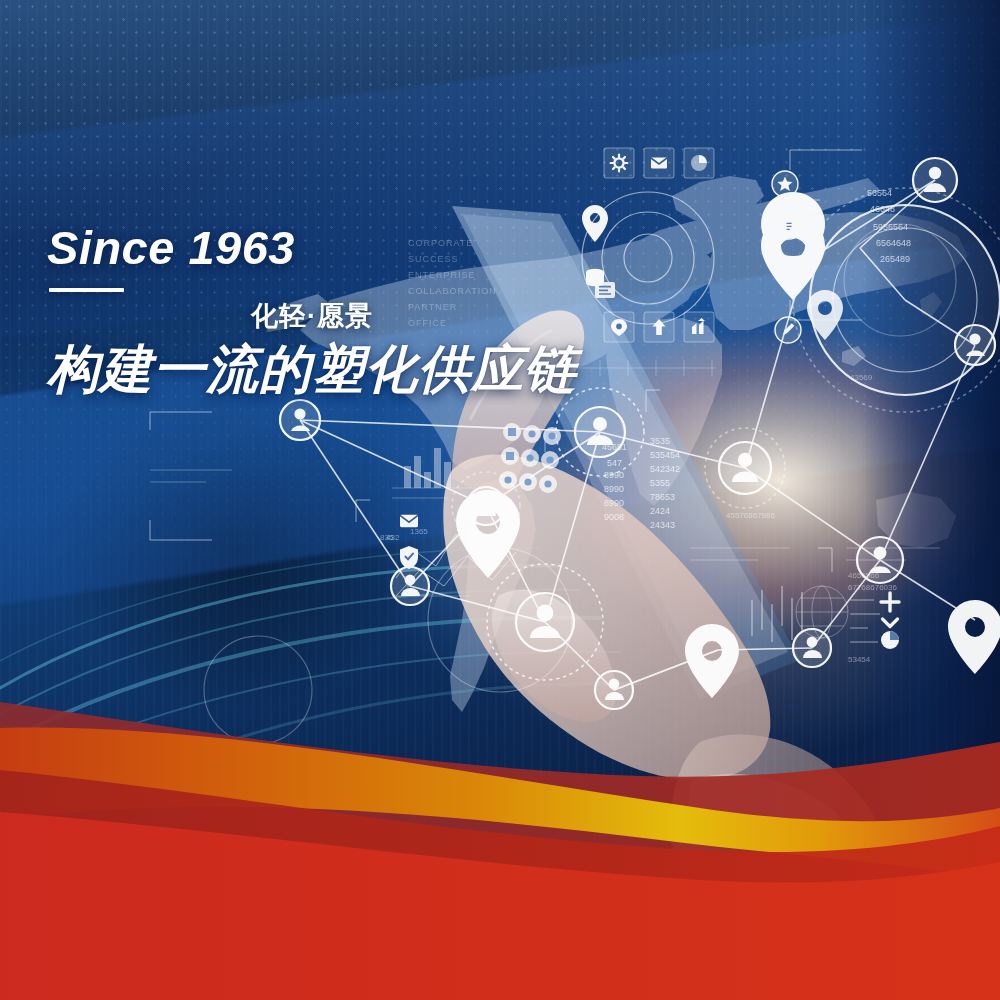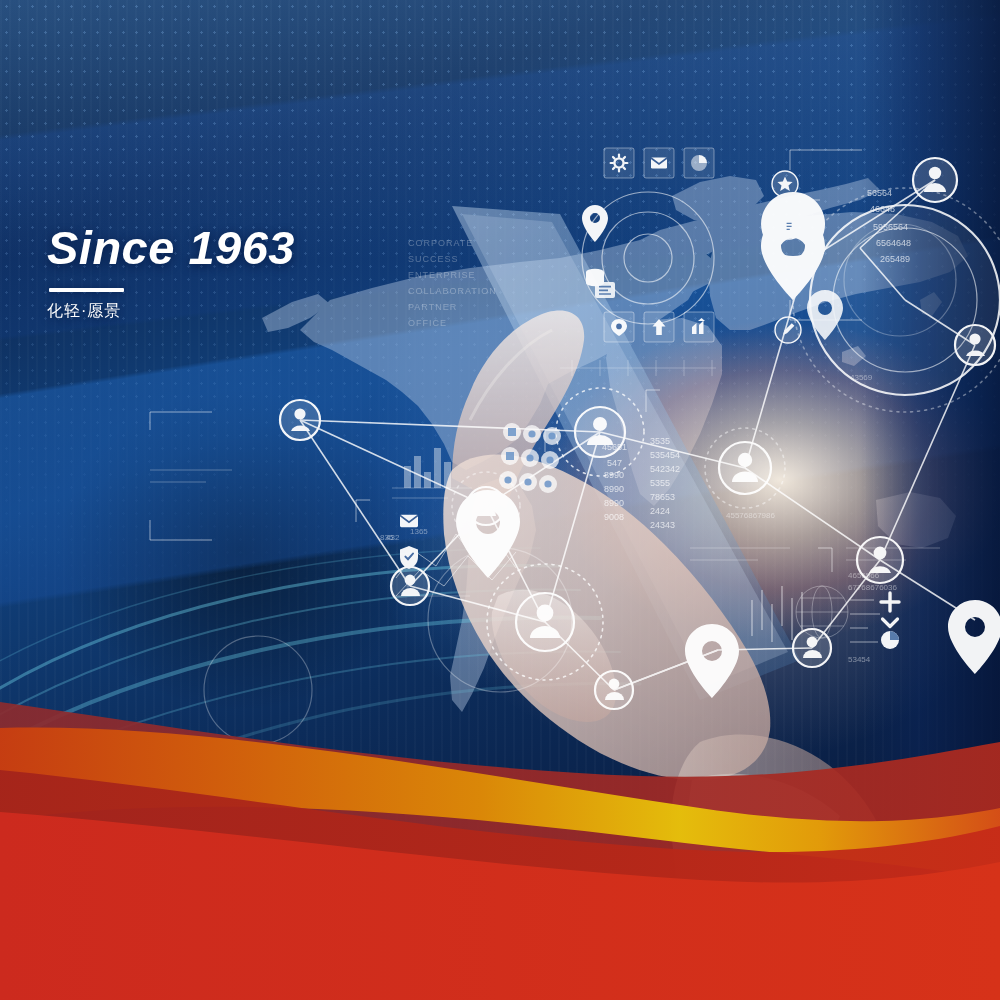--- a/index.html
+++ b/index.html
@@ -84,22 +84,22 @@
   .copy{position:absolute;left:47px;top:224px;z-index:40;}
   .since{
     font-size:47px;font-weight:700;font-style:italic;color:#fff;
     letter-spacing:.5px;line-height:1;
     text-shadow:0 2px 10px rgba(0,20,60,.75);
     white-space:nowrap;
   }
   .rule{width:75px;height:4px;background:#fff;margin:17px 0 10px 2px;border-radius:1px;
         box-shadow:0 1px 6px rgba(0,20,60,.6);}
   .vision{
-    font-size:16px;font-weight:400;color:#fff;letter-spacing:1px;line-height:1.1;
-    text-shadow:0 2px 8px rgba(0,20,60,.8);white-space:nowrap;
+    font-size:27px;font-weight:700;color:#fff;letter-spacing:1px;line-height:1.1;
+    text-shadow:0 2px 8px rgba(0,20,60,.8);white-space:nowrap;text-align:center;
   }
   .headline{
     margin-top:9px;
     font-size:52px;font-weight:700;font-style:italic;color:#fff;
     letter-spacing:1px;line-height:1.08;white-space:nowrap;
     text-shadow:0 3px 12px rgba(0,25,70,.85),0 0 2px rgba(0,20,60,.5);
   }
 
   
   .waves{position:absolute;left:0;bottom:0;width:1000px;height:320px;z-index:50;}
@@ -587,20 +587,21 @@
       <text class="numdim" x="612" y="892">2965</text>
       <text class="numdim" x="850" y="380">43569</text>
     </g>
 
   </svg>
 
   <div class="copy">
     <div class="since">Since 1963</div>
     <div class="rule"></div>
     <div class="vision">化轻·愿景</div>
+    <div class="headline">构建一流的塑化供应链</div>
   </div>
 
   <svg class="waves" viewBox="0 0 1000 320" preserveAspectRatio="none" aria-hidden="true">
     <defs>
       <linearGradient id="gOrange" x1="0" y1="0" x2="1" y2="0">
         <stop offset="0%" stop-color="#C93E10"></stop>
         <stop offset="22%" stop-color="#D4600A"></stop>
         <stop offset="48%" stop-color="#DE8C06"></stop>
         <stop offset="68%" stop-color="#E8C40A"></stop>
         <stop offset="82%" stop-color="#E5A008"></stop>

